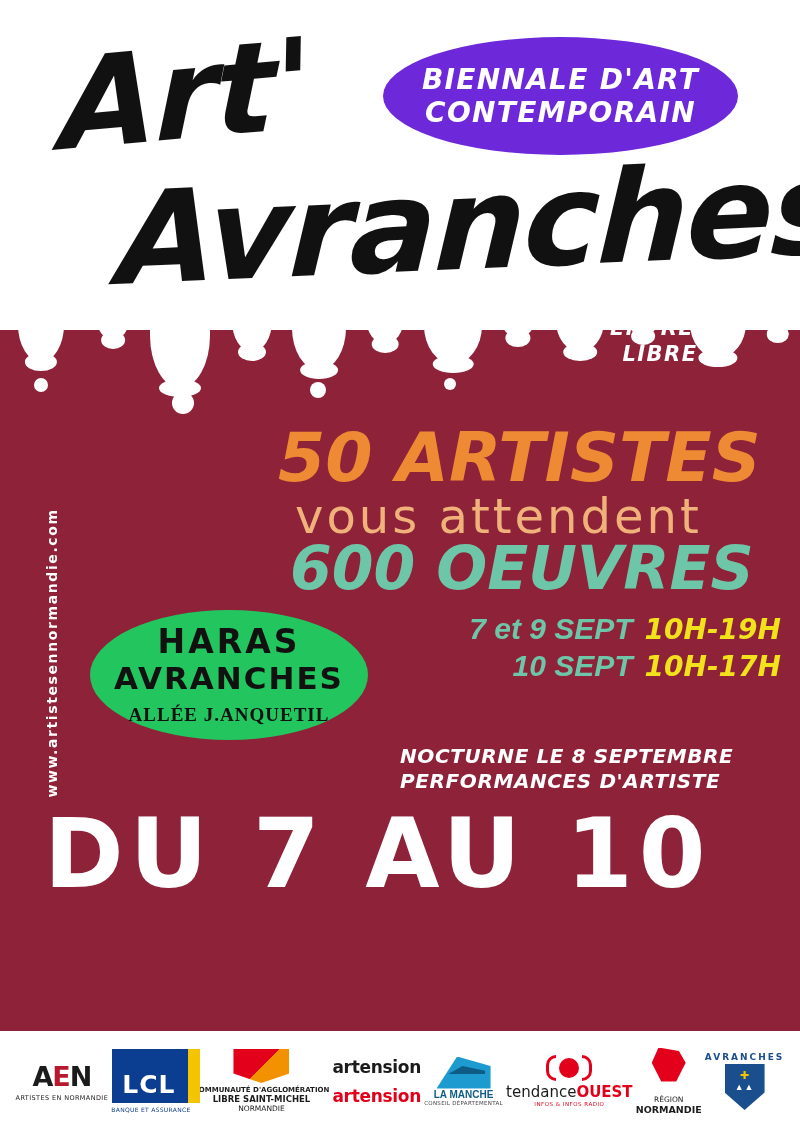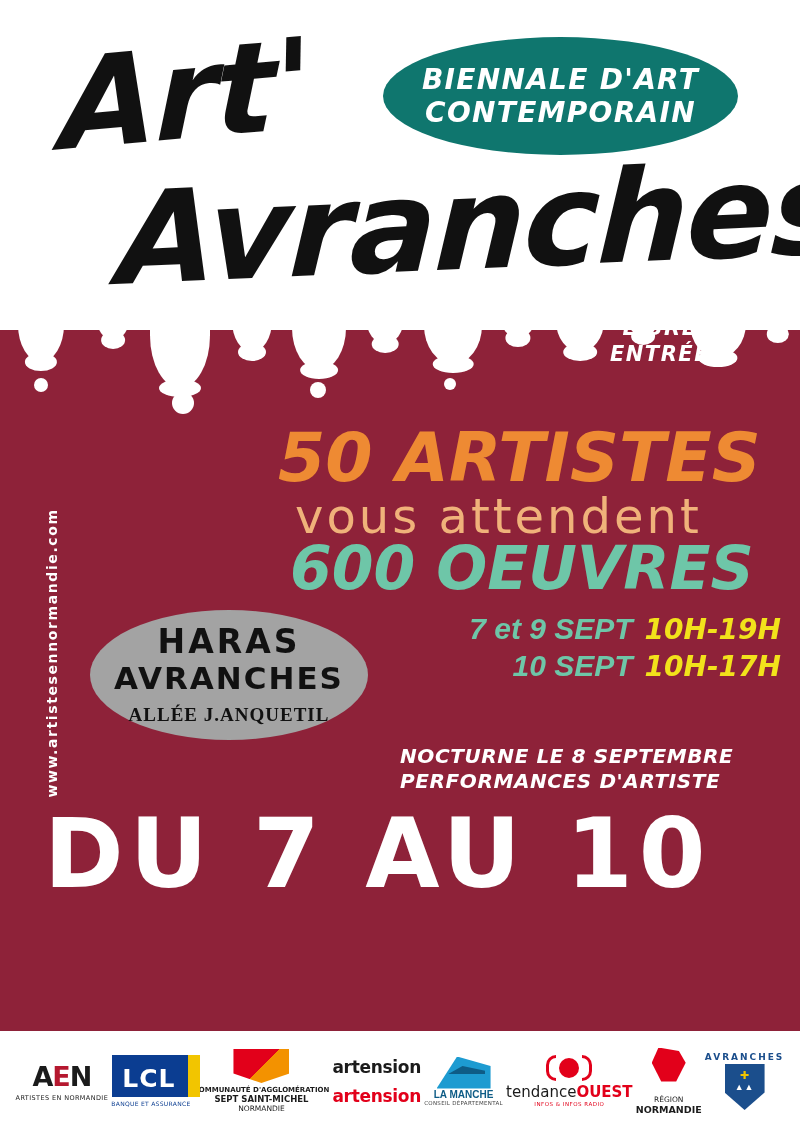--- a/index.html
+++ b/index.html
@@ -63,21 +63,21 @@
     left: 118px; top: 160px;
     font-size: 128px;
     transform: rotate(-2.5deg) skewX(-5deg);
   }
 
   
   .oval-badge {
     position: absolute;
     left: 383px; top: 37px;
     width: 355px; height: 118px;
-    background: #0f766e;
+    background: #6d28d9;
     border-radius: 50%;
     display: flex; flex-direction: column;
     align-items: center; justify-content: center;
     text-align: center;
   }
   .oval-badge span {
     color: #ffffff;
     font-family: "DejaVu Sans", sans-serif;
     font-weight: bold; font-style: italic;
     font-size: 28px;
@@ -189,21 +189,21 @@
     font-size: 20px;
     letter-spacing: 0.6px;
     line-height: 1.25;
   }
 
   
   .haras-oval {
     position: absolute;
     left: 90px; top: 610px;
     width: 278px; height: 130px;
-    background: #a3a3a3;
+    background: #22c55e;
     border-radius: 50%;
     display: flex; flex-direction: column;
     align-items: center; justify-content: center;
     text-align: center;
   }
   .haras-1 {
     color: #111111;
     font-family: "DejaVu Sans", sans-serif;
     font-weight: bold;
     font-size: 33px;
@@ -268,21 +268,21 @@
   .sp-aen .aen-mark i { color: #B5182F; font-style: normal; }
   .sp-aen .aen-sub {
     font-size: 6.5px; letter-spacing: 0.4px; color: #222;
     font-family: "DejaVu Sans", sans-serif; margin-top: 2px;
   }
 
   .sp-lcl .lcl-box {
     background: #0B3D91; color: #ffffff;
     font-family: "DejaVu Sans", sans-serif; font-weight: bold;
     font-size: 25px; letter-spacing: 1px;
-    padding: 9px 14px 4px 10px;
+    padding: 21px 14px 4px 10px;
     position: relative;
   }
   .sp-lcl .lcl-box::after {
     content: ""; position: absolute;
     right: -10px; top: 0; width: 12px; height: 100%;
     background: #F2C500;
   }
   .sp-lcl .lcl-sub {
     font-size: 6px; color: #0B3D91; margin-top: 3px;
     font-family: "DejaVu Sans", sans-serif; letter-spacing: .3px;
@@ -402,22 +402,22 @@
 
   <div class="title-art">Art'</div>
   <div class="title-avr">Avranches</div>
 
   <div class="oval-badge">
     <span>BIENNALE D'ART</span>
     <span>CONTEMPORAIN</span>
   </div>
 
   <div class="entree">
+    <div>ENTRÉE</div>
     <div>LIBRE</div>
-    <div>ENTRÉE</div>
   </div>
 
   <div class="vurl">www.artistesennormandie.com</div>
 
   <div class="artistes">50 ARTISTES</div>
   <div class="attendent">vous attendent</div>
   <div class="oeuvres">600 OEUVRES</div>
 
   <div class="schedule">
     <div class="sched-row">
@@ -451,21 +451,21 @@
     </div>
 
     <div class="sp sp-lcl">
       <div class="lcl-box">LCL</div>
       <div class="lcl-sub">BANQUE ET ASSURANCE</div>
     </div>
 
     <div class="sp sp-msm">
       <div class="msm-shape"></div>
       <div class="msm-t1">COMMUNAUTÉ D'AGGLOMÉRATION</div>
-      <div class="msm-t2">SEPT SAINT-MICHEL</div>
+      <div class="msm-t2">LIBRE SAINT-MICHEL</div>
       <div class="msm-t3">NORMANDIE</div>
     </div>
 
     <div class="sp sp-artension">
       <div class="at1">artension</div>
       <div class="at2">artension</div>
     </div>
 
     <div class="sp sp-manche">
       <div class="m-shape"></div>

